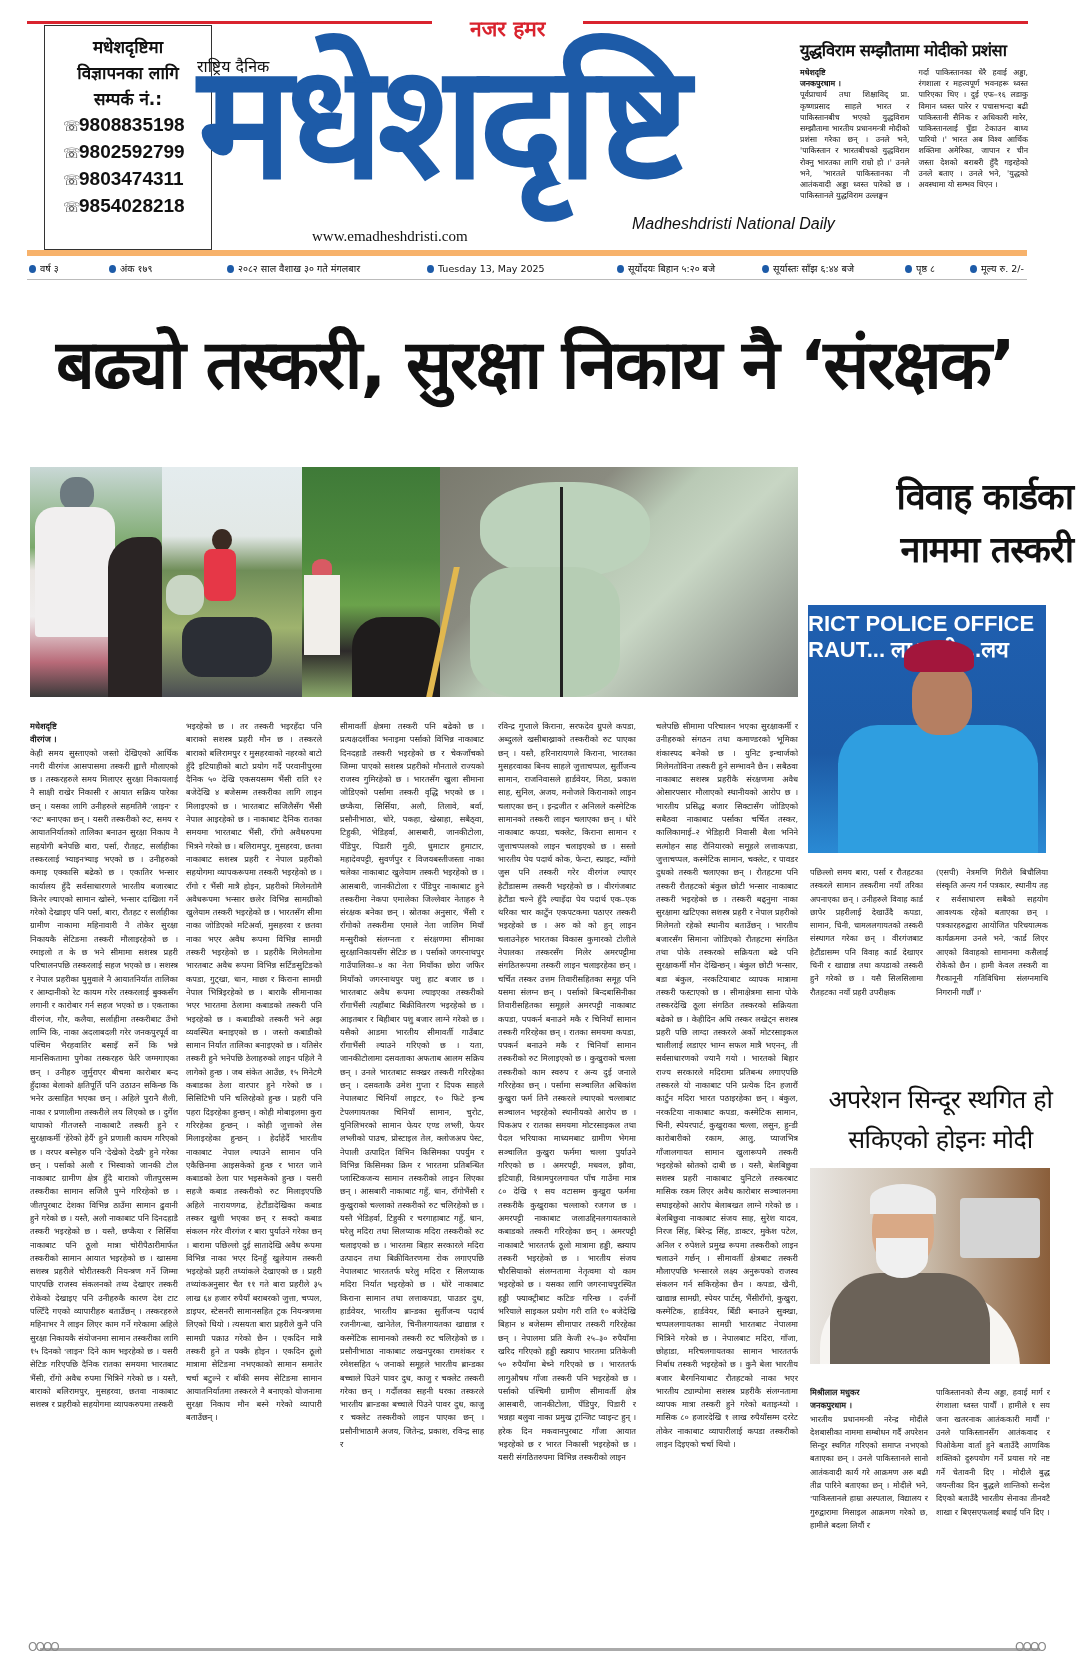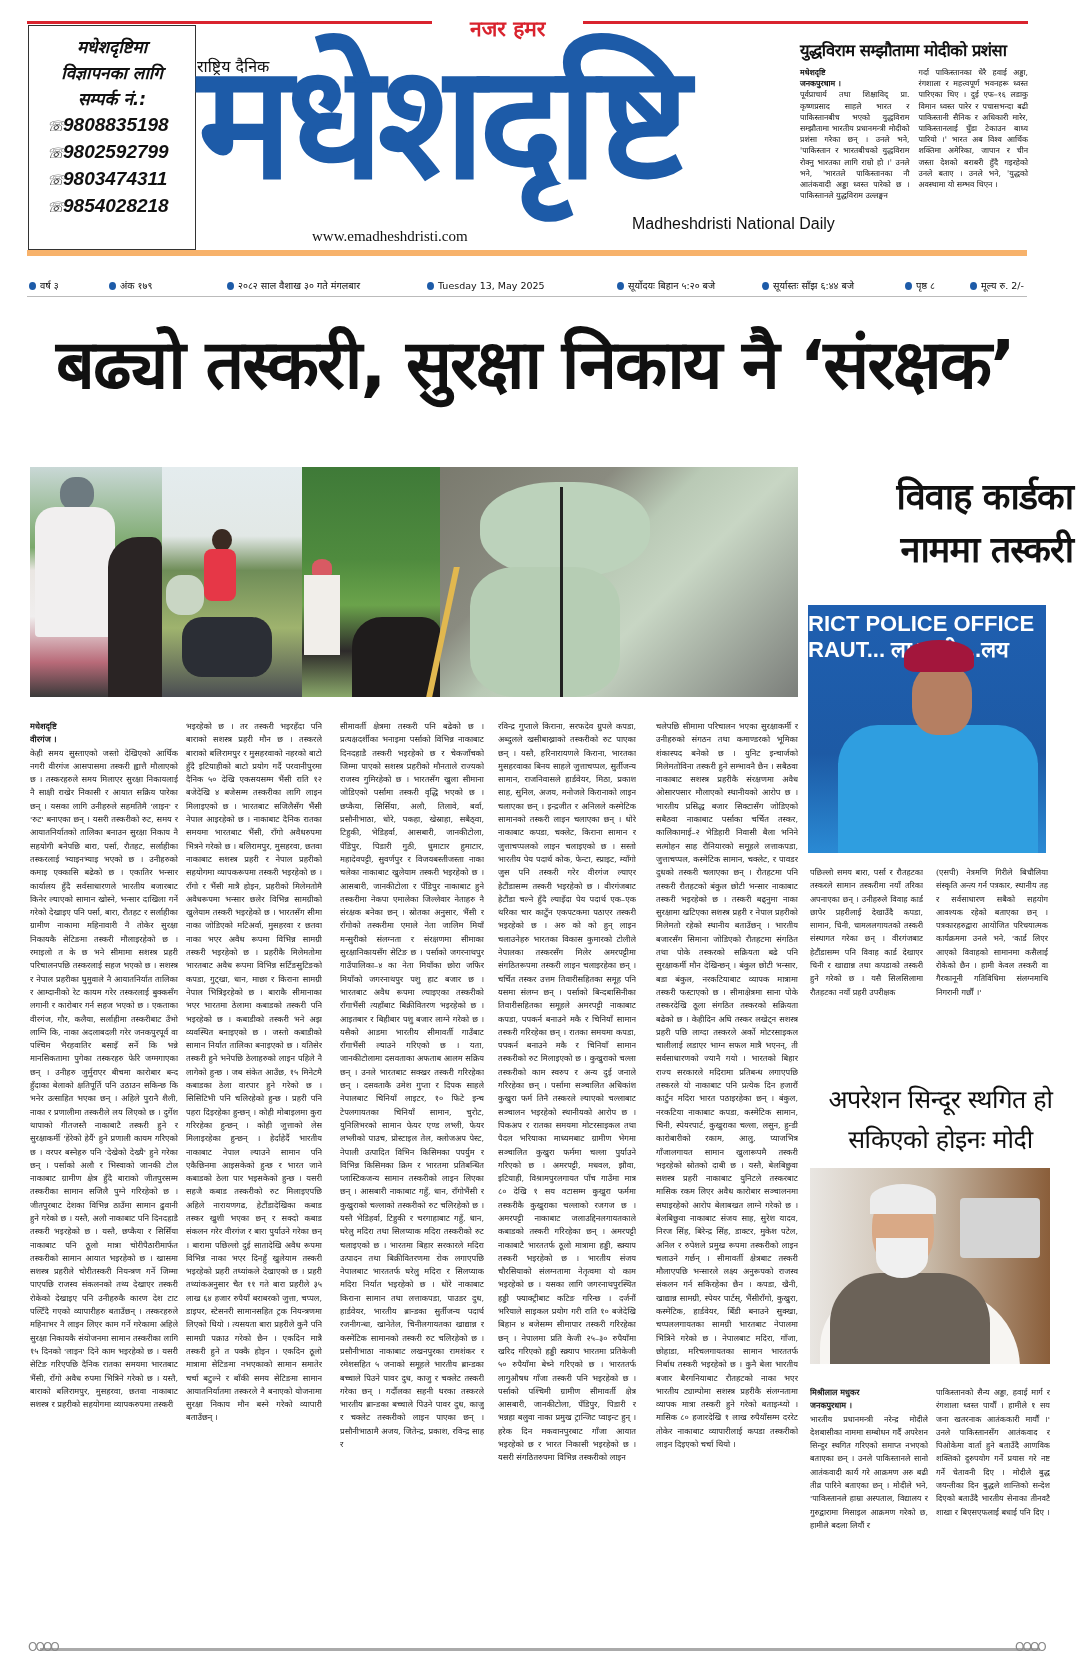--- a/index.html
+++ b/index.html
@@ -1,38 +1,38 @@
 <!DOCTYPE html>
 <html><head>
 <meta charset="utf-8">
 <style>
   * { box-sizing: border-box; margin: 0; padding: 0; }
   body { width: 1080px; height: 1663px; background: #fff; font-family: "DejaVu Serif", serif; color: #111; position: relative; overflow: hidden; }
 
   
   .red-line { position: absolute; top: 21px; height: 3px; background: #d9232e; }
   .tagline-top { position: absolute; top: 14px; left: 470px; font-family: "DejaVu Sans", sans-serif; font-weight: bold; color: #d9232e; font-size: 21px; }
-  .ad-box { position: absolute; left: 28px; top: 25px; width: 168px; height: 225px; border: 1px solid #333; text-align: center; padding-top: 8px; font-style: italic; }
+  .ad-box { position: absolute; left: 44px; top: 25px; width: 168px; height: 225px; border: 1px solid #333; text-align: center; padding-top: 8px; }
   .ad-box .t { font-family: "DejaVu Sans", sans-serif; font-weight: bold; font-size: 17px; line-height: 26px; }
   .ad-box .ph { font-family: "Liberation Sans", sans-serif; font-weight: bold; font-size: 19px; line-height: 25px; text-align: left; padding-left: 18px; }
   .ad-box .ph span.ic { display: inline-block; width: 16px; font-weight: normal; font-size: 14px; }
   .sub-title { position: absolute; left: 197px; top: 55px; font-size: 16px; font-family: "DejaVu Sans", sans-serif; }
   .brand { position: absolute; left: 198px; top: 22px; font-family: "DejaVu Sans", sans-serif; font-weight: bold; color: #1d5ba8; font-size: 158px; line-height: 200px; letter-spacing: -6px; white-space: nowrap; }
   .website { position: absolute; left: 272px; top: 228px; font-family: "Liberation Serif", serif; font-size: 15px; margin-left: 40px; }
-  .english-name { position: absolute; left: 632px; top: 215px; font-family: "Liberation Sans", sans-serif; font-size: 16px; }
+  .english-name { position: absolute; left: 632px; top: 215px; font-family: "Liberation Sans", sans-serif; font-size: 16px; font-style: italic; }
   .orange-bar { position: absolute; left: 27px; top: 250px; width: 1000px; height: 6px; background: #f7b26b; }
 
   .side-story { position: absolute; left: 832px; top: 38px; width: 196px; }
   .side-story h2 { font-family: "DejaVu Sans", sans-serif; font-weight: bold; font-size: 16.5px; letter-spacing: -0.5px; white-space: nowrap; margin-left: -32px; }
   .cols2 { display: flex; gap: 9px; margin-top: 6px; margin-left: -32px; width: 228px; }
   .cols2 .col { flex: 1; font-size: 7.8px; line-height: 11.2px; text-align: justify; }
   .byline { font-weight: bold; display: block; }
 
   
-  .info { position: absolute; top: 258px; left: 27px; width: 1000px; height: 22px; border-bottom: 1px solid #bbb; font-family: "DejaVu Sans", sans-serif; font-size: 9.5px; display: flex; align-items: center; margin-top: 17px; }
+  .info { position: absolute; top: 258px; left: 27px; width: 1000px; height: 22px; border-bottom: 1px solid #bbb; font-family: "DejaVu Sans", sans-serif; font-size: 9.5px; display: flex; align-items: center; }
   .info .it { position: absolute; display: flex; align-items: center; gap: 4px; }
   .dot { display: inline-block; width: 7px; height: 8px; border-radius: 50%; background: #1d5ba8; }
 
   .headline { position: absolute; top: 315px; left: 35px; width: 1000px; text-align: center; font-family: "DejaVu Sans", sans-serif; font-weight: bold; font-size: 68px; line-height: 100px; letter-spacing: -2px; white-space: nowrap; }
 
   
   .photos { position: absolute; top: 467px; left: 30px; width: 768px; height: 230px; display: flex; }
   .ph1 { width: 132px; background: linear-gradient(180deg,#c9d8d6 0%, #7aa86a 35%, #eae6e2 45%, #f0eeee 65%, #b86a78 85%, #3a3a3a 100%); position: relative; }
   .ph2 { width: 140px; background: linear-gradient(180deg,#e4ecee 0%, #e2e8e6 30%, #6f8d58 45%, #9fb36e 70%, #4a4d52 100%); position: relative; }
   .ph3 { width: 138px; background: linear-gradient(180deg,#3f7a38 0%, #4f8b3e 40%, #6ba34b 60%, #2d2a2a 80%, #8aa86a 100%); position: relative; }

